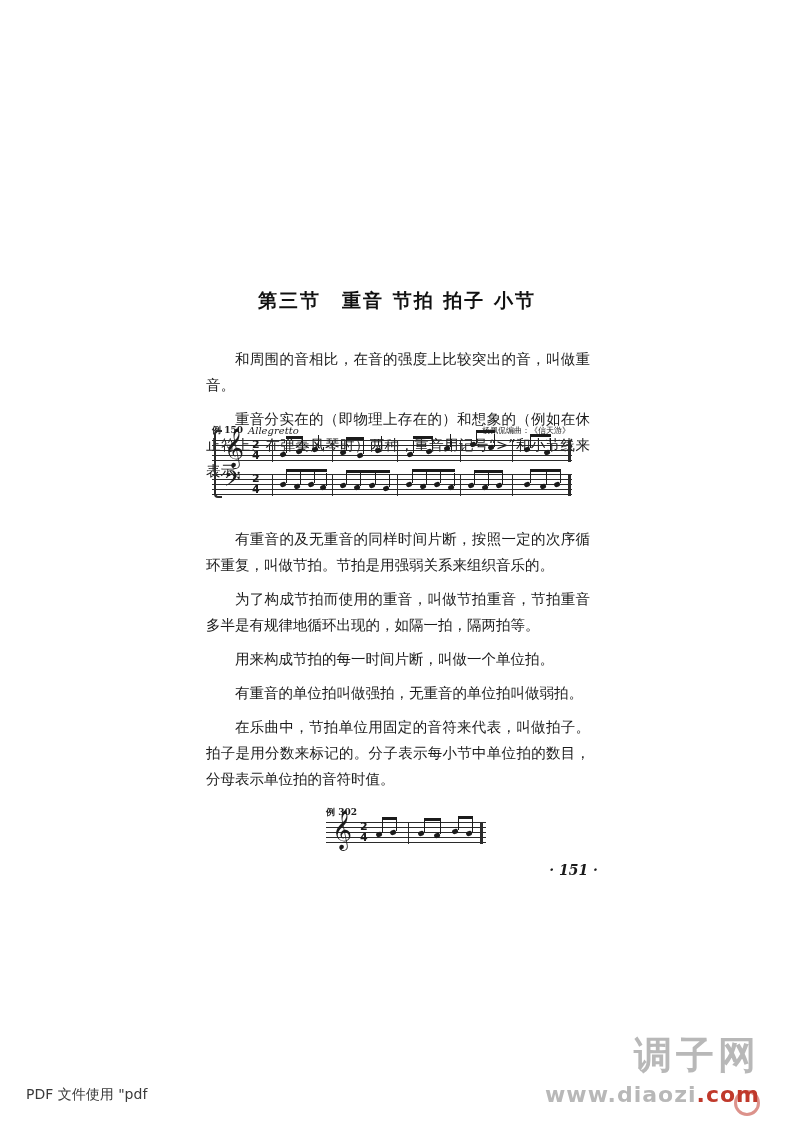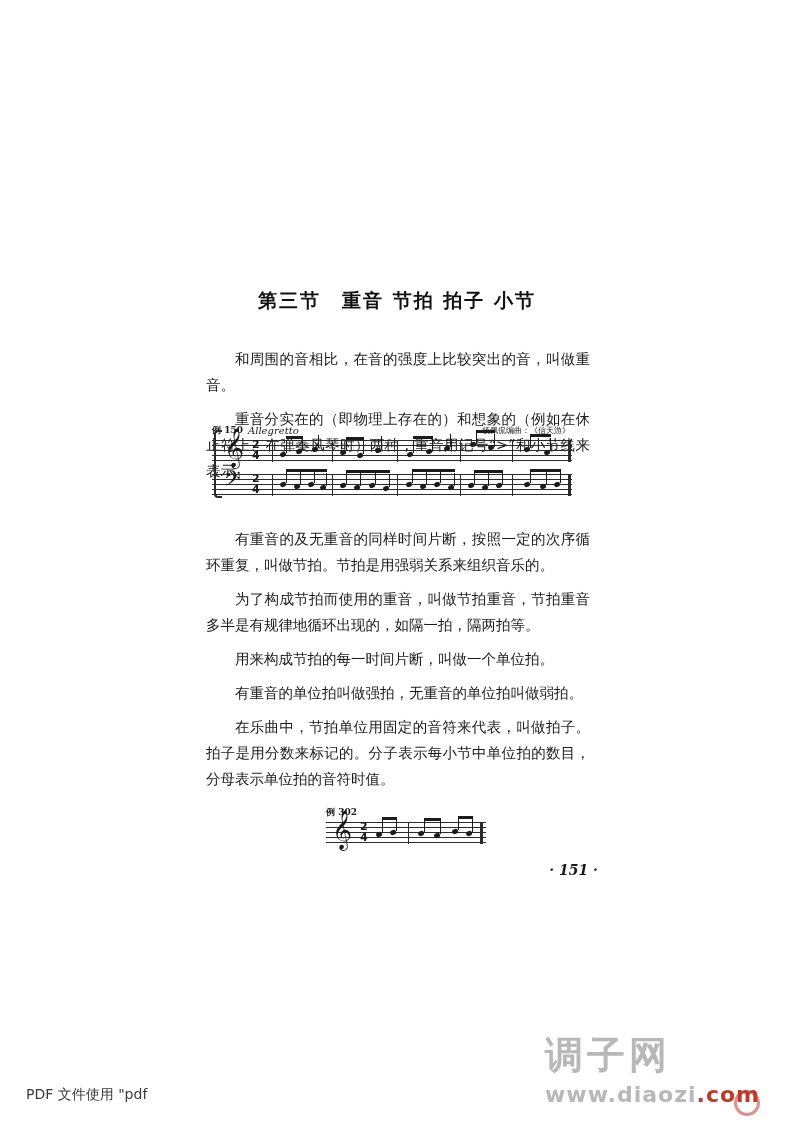--- a/index.html
+++ b/index.html
@@ -181,20 +181,21 @@
     left: 26px;
     top: 1086px;
     font-family: "DejaVu Sans", sans-serif;
     font-size: 14px;
     color: #3a3a3a;
   }
   .watermark {
     position: absolute;
     right: 34px;
     top: 1036px;
+    text-align: right;
   }
   .wm-title {
     font-family: "DejaVu Serif", serif;
     font-size: 38px;
     font-weight: bold;
     color: #b8b8b8;
     letter-spacing: 4px;
     line-height: 1;
   }
   .wm-url {

